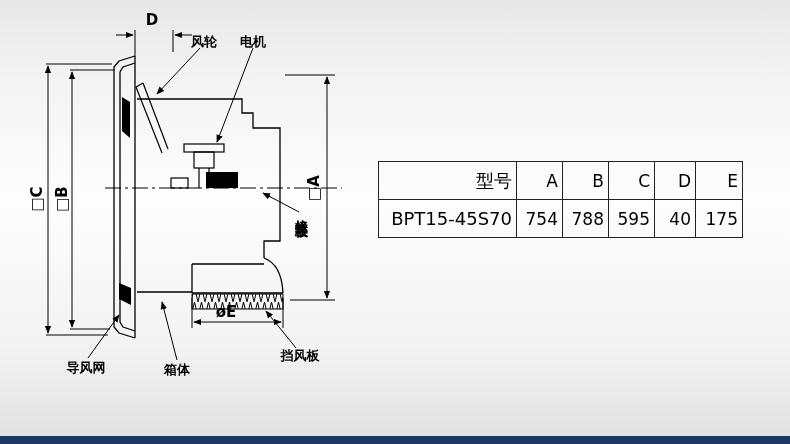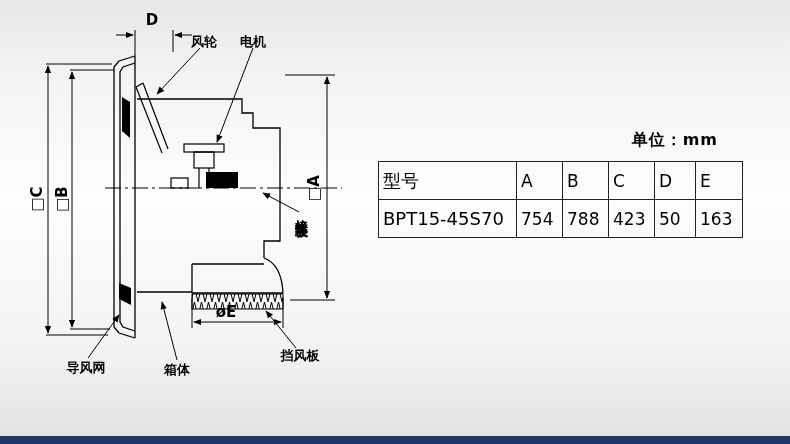--- a/index.html
+++ b/index.html
@@ -21,21 +21,21 @@
   }
   .unit-label {
     position:absolute; left:398px; top:130px; width:320px;
     text-align:right; font-size:16px; font-weight:bold; letter-spacing:1px;
   }
   .spec-table {
     position:absolute; left:378px; top:161px;
     border-collapse:collapse; table-layout:fixed;
   }
   .spec-table th, .spec-table td {
-    border:1px solid #222; text-align:left; vertical-align:middle;
+    border:1px solid #222; text-align:right; vertical-align:middle;
     font-weight:normal; font-size:17px; height:38px; padding:0 4px;
     background:transparent;
   }
   .spec-table .col-model { width:138px; font-size:18px; }
   .spec-table .col-a { width:46px; }
   .spec-table .col-b { width:46px; }
   .spec-table .col-c { width:46px; }
   .spec-table .col-d { width:41px; }
   .spec-table .col-e { width:47px; }
   .footer-bar {
@@ -141,39 +141,38 @@
 
     <text class="part-label" x="202" y="44" text-anchor="middle">风轮</text>
     <text class="part-label" x="251" y="44" text-anchor="middle">电机</text>
     <text class="part-label" x="84" y="370" text-anchor="middle">导风网</text>
     <text class="part-label" x="175" y="372" text-anchor="middle">箱体</text>
     <text class="part-label" x="298" y="358" text-anchor="middle">挡风板</text>
   </svg>
 
   <div class="vlabel">接线盖板</div>
 
-  <div class="unit-label">单位：mm</div>
 
   <table class="spec-table">
     <thead>
       <tr>
         <th class="col-model">型号</th>
         <th class="col-a">A</th>
         <th class="col-b">B</th>
         <th class="col-c">C</th>
         <th class="col-d">D</th>
         <th class="col-e">E</th>
       </tr>
     </thead>
     <tbody>
       <tr>
         <td class="col-model">BPT15-45S70</td>
         <td class="col-a">754</td>
         <td class="col-b">788</td>
-        <td class="col-c">423</td>
-        <td class="col-d">50</td>
-        <td class="col-e">163</td>
+        <td class="col-c">595</td>
+        <td class="col-d">40</td>
+        <td class="col-e">175</td>
       </tr>
     </tbody>
   </table>
 
   <div class="footer-bar"></div>
 </div>
 
 </body></html>

